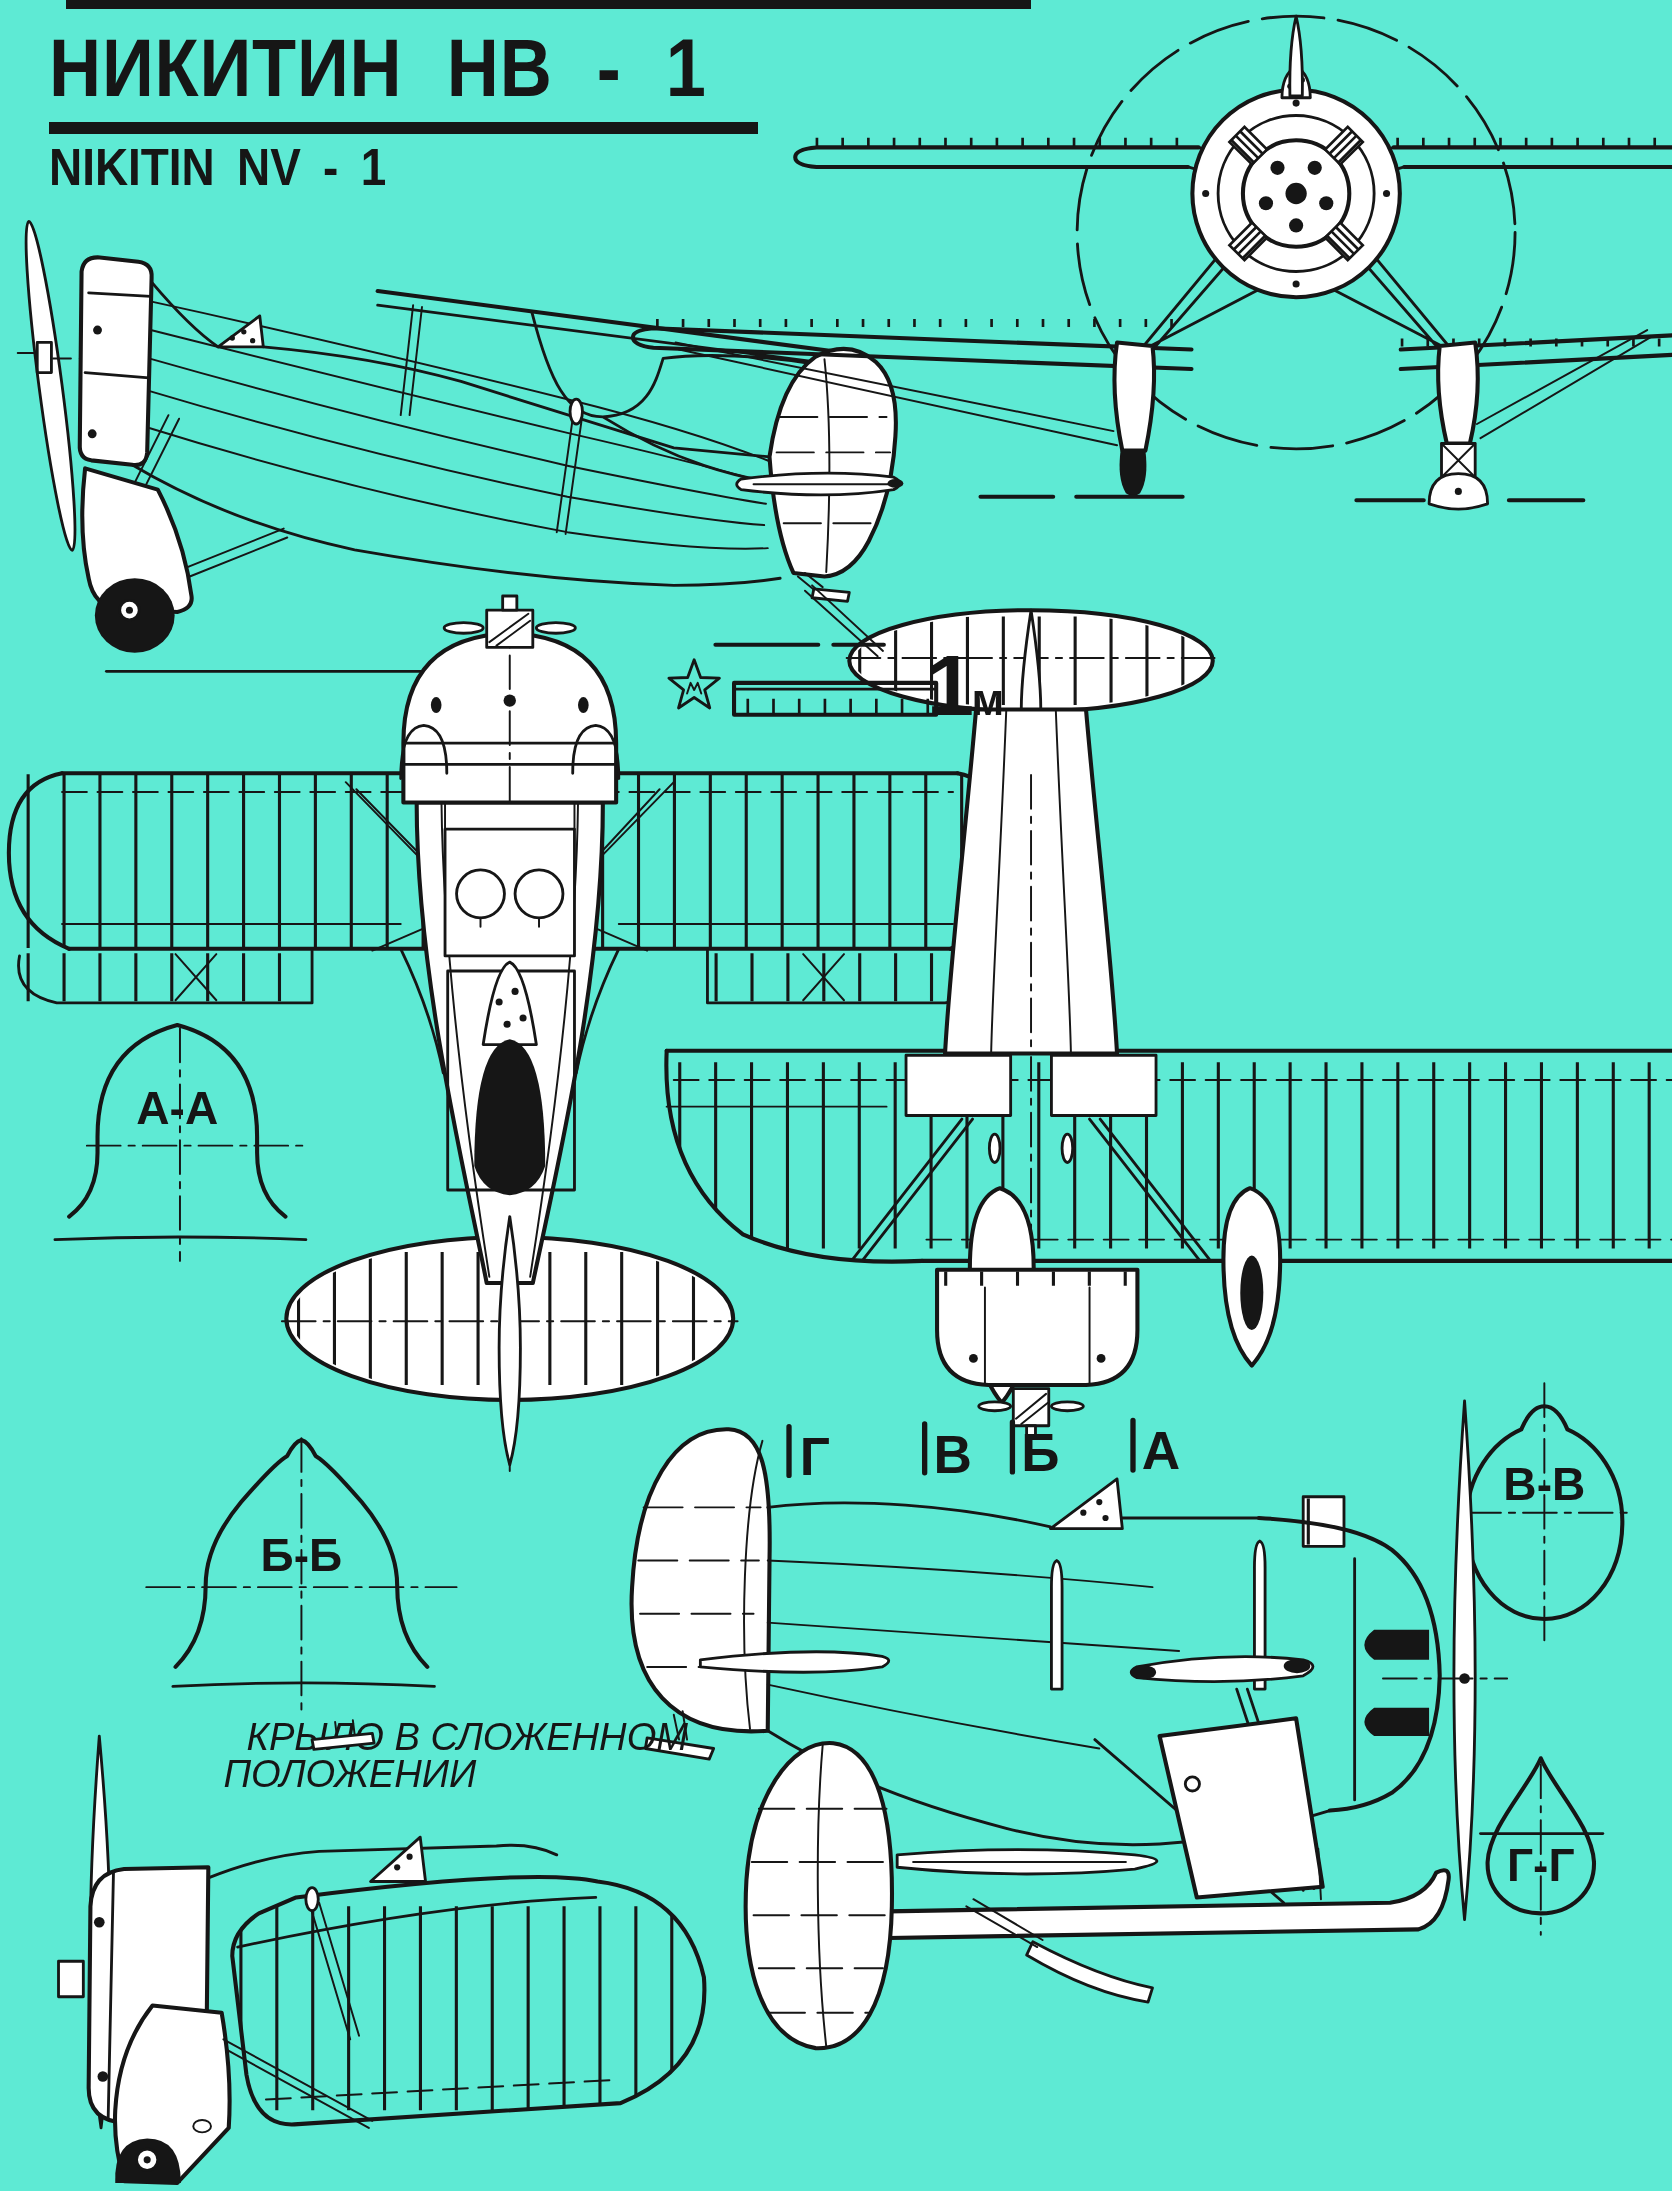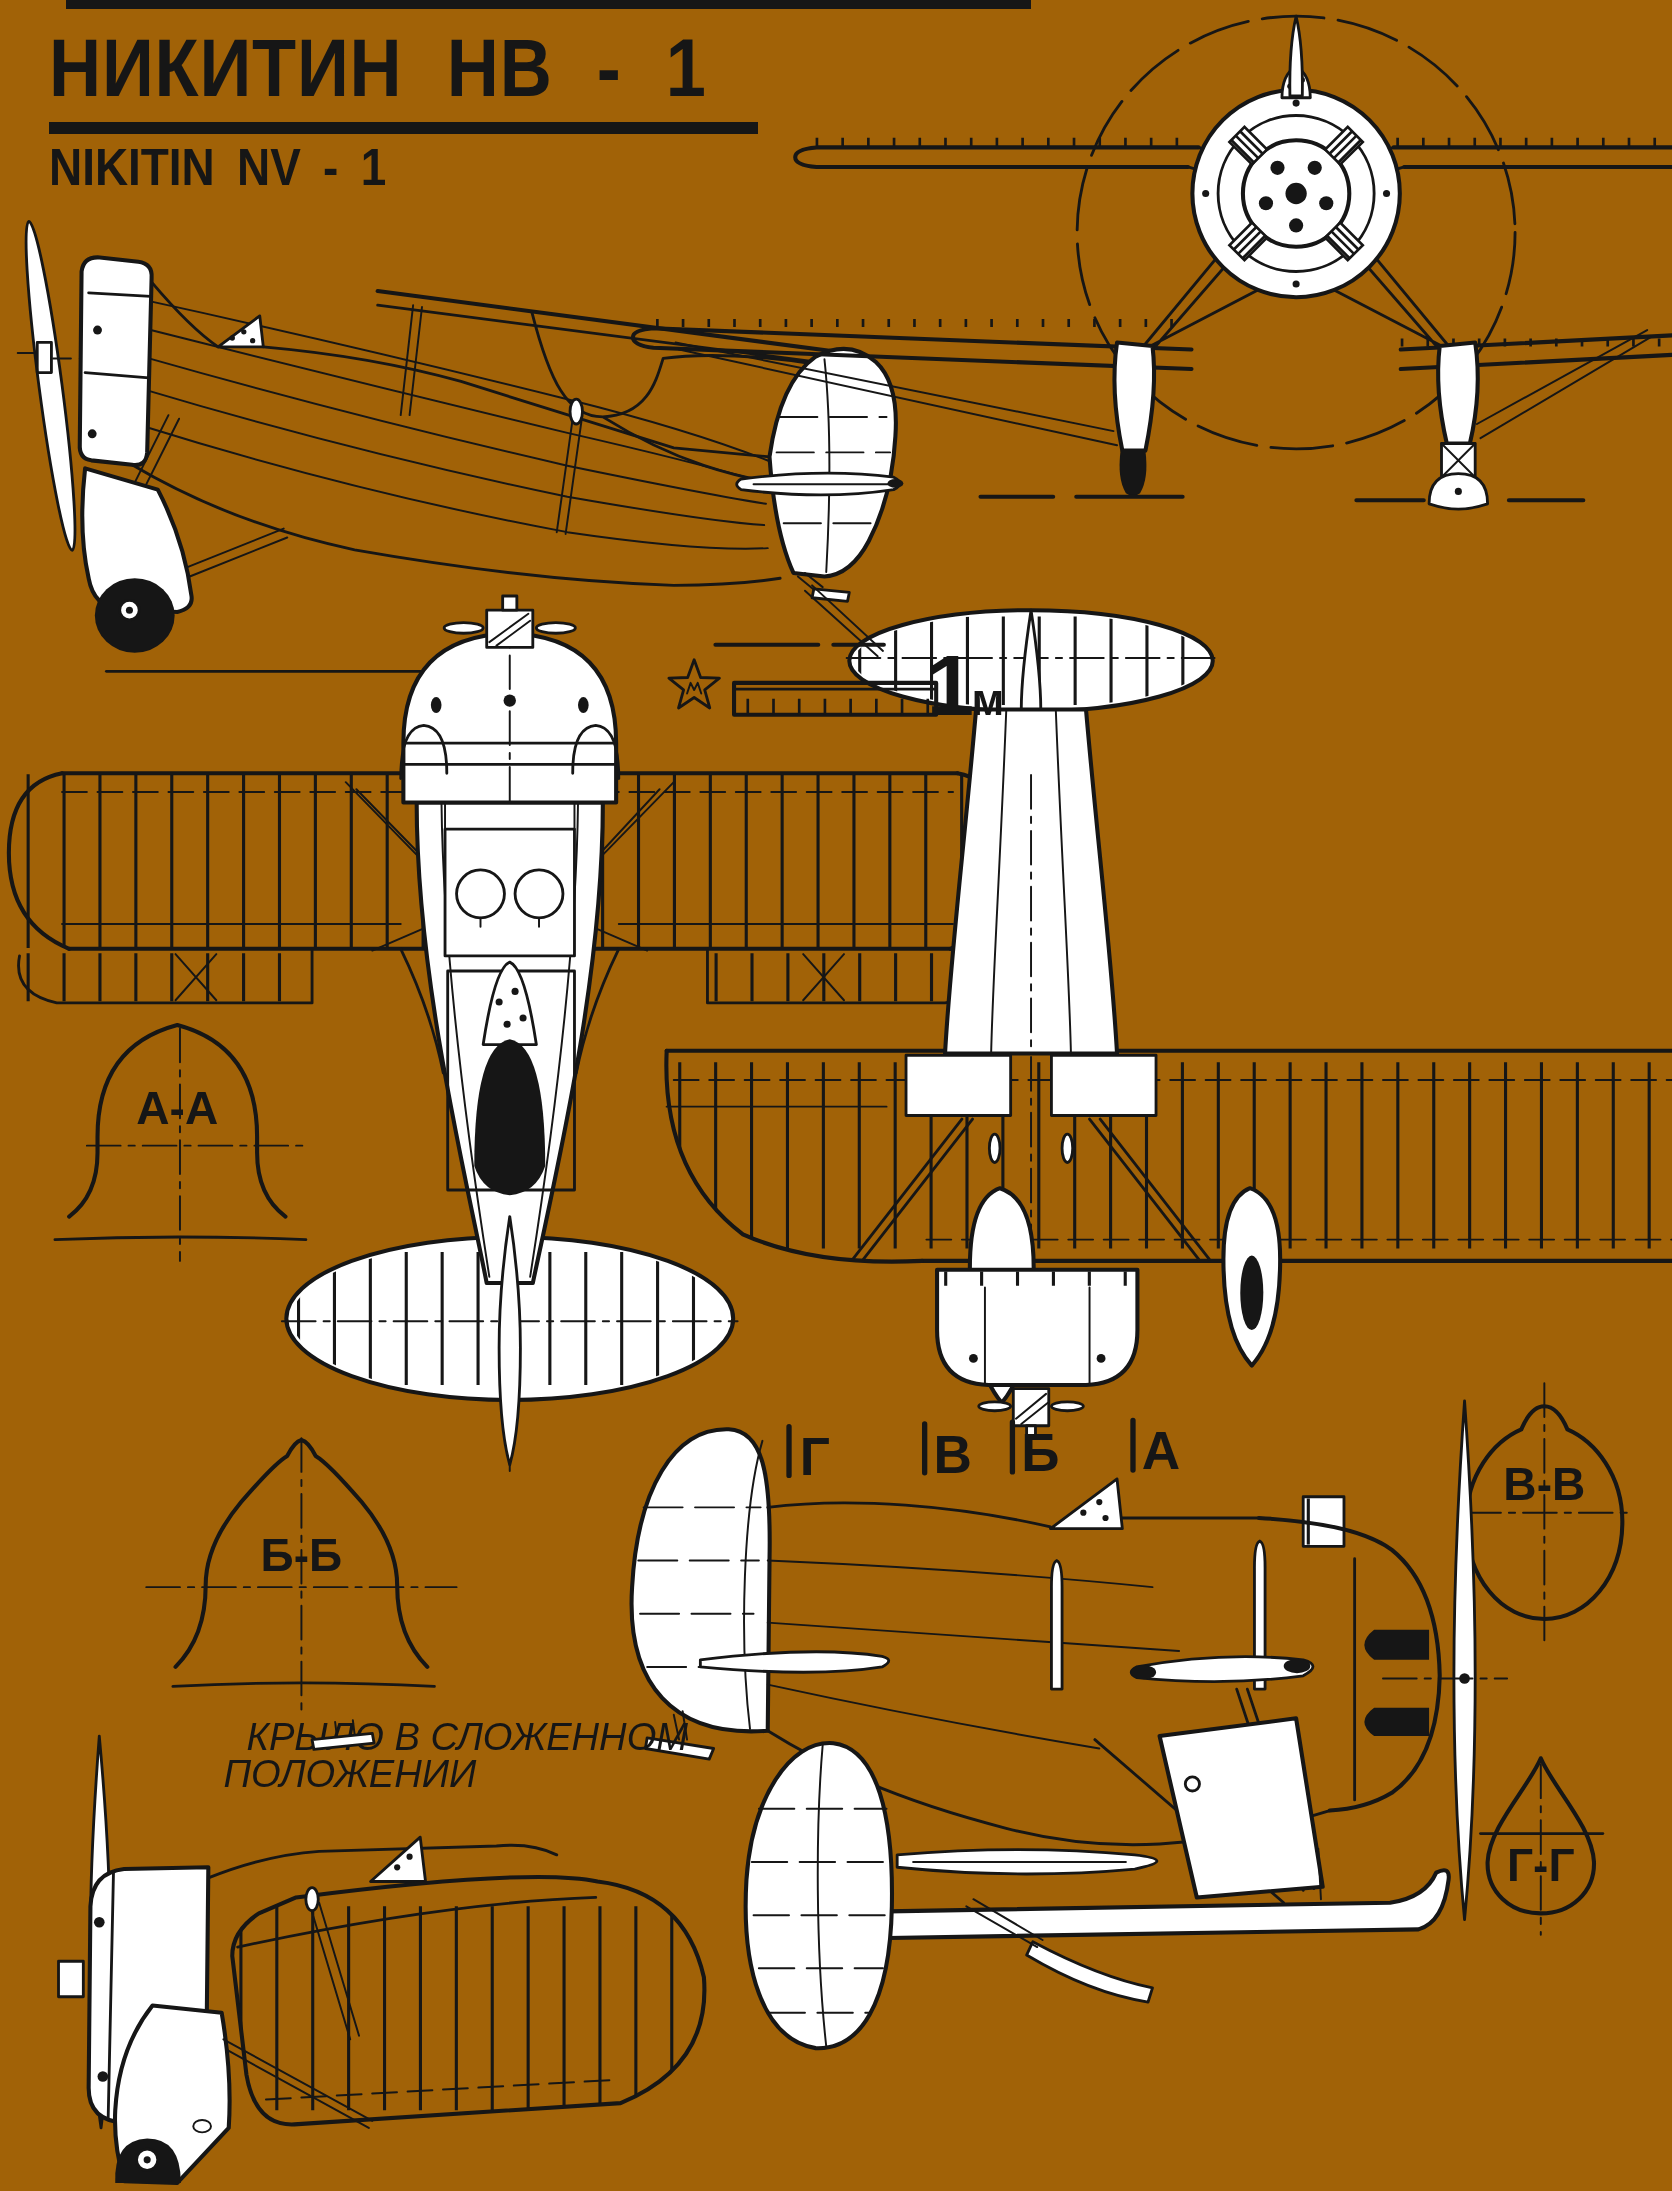--- a/index.html
+++ b/index.html
@@ -1,16 +1,16 @@
 <!DOCTYPE html>
 <html style="font-size:14px"><head>
 <meta charset="utf-8">
 <style>
   html,body{margin:0;padding:0;background:#888;}
-  #page{position:relative;width:1672px;height:2192px;background:#a16207;overflow:hidden;
+  #page{position:relative;width:1672px;height:2192px;background:#5eead4;overflow:hidden;
         font-family:"Liberation Sans",sans-serif;color:#161616;}
   #topbar{position:absolute;left:66px;top:0;width:965px;height:8.9px;background:#161616;}
   #title-ru{position:absolute;left:49px;top:26.6px;font-weight:bold;font-size:82px;line-height:1;
             letter-spacing:0.9px;word-spacing:26.6px;transform:scaleX(.88);transform-origin:left top;white-space:nowrap;}
   #title-underline{position:absolute;left:49px;top:122px;width:709px;height:11.5px;background:#161616;}
   #title-en{position:absolute;left:49px;top:142px;font-weight:bold;font-size:51px;line-height:1;
             letter-spacing:0px;word-spacing:10.6px;transform:scaleX(.9);transform-origin:left top;white-space:nowrap;}
   svg{position:absolute;left:0;top:0;}
   .s2{fill:none;stroke:#161616;stroke-width:2.2;stroke-linecap:round;stroke-linejoin:round}
   .s3{fill:none;stroke:#161616;stroke-width:3.2;stroke-linecap:round;stroke-linejoin:round}

